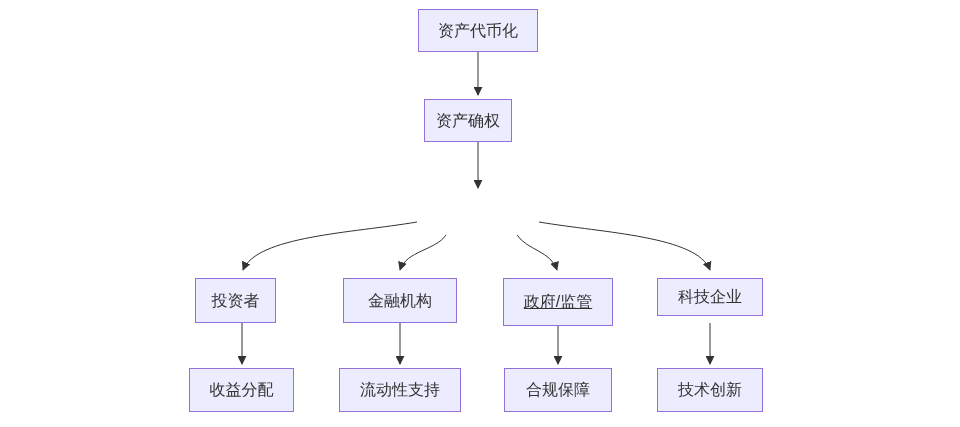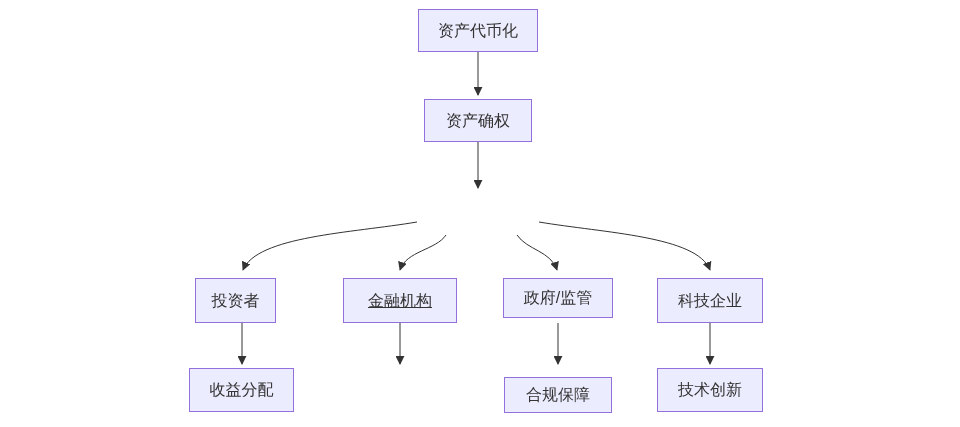--- a/index.html
+++ b/index.html
@@ -32,29 +32,29 @@
     font-size: 16px;
     display: flex;
     align-items: center;
     justify-content: center;
     text-align: center;
     line-height: 1.2;
     white-space: nowrap;
   }
   
   .n-asset-holder          { left: 418px; top:   9px; width: 120px; height: 43px; }
-  .n-asset-confirmation    { left: 424px; top:  99px; width: 108px; height: 43px; }
+  .n-asset-confirmation    { left: 424px; top:  99px; width: 88px; height: 43px; }
   .n-asset-tokenization    { left: 417px; top: 192px; width: 122px; height: 43px; }
   .n-investors             { left: 195px; top: 278px; width:  81px; height: 45px; }
-  .n-financial-institutions{ left: 343px; top: 278px; width: 114px; height: 45px; text-decoration: underline; }
-  .n-government-regulation { left: 503px; top: 278px; width: 110px; height: 40px; }
-  .n-tech-enterprises      { left: 657px; top: 278px; width: 106px; height: 45px; align-items: center; }
+  .n-financial-institutions{ left: 343px; top: 278px; width: 114px; height: 45px; }
+  .n-government-regulation { left: 503px; top: 278px; width: 110px; height: 48px; text-decoration: underline; }
+  .n-tech-enterprises      { left: 657px; top: 278px; width: 106px; height: 38px; align-items: center; }
   .n-revenue-distribution  { left: 189px; top: 368px; width: 105px; height: 44px; }
   .n-liquidity-support     { left: 339px; top: 368px; width: 122px; height: 44px; }
-  .n-compliance-guarantee  { left: 504px; top: 368px; width: 108px; height: 36px; margin-top: 9px; }
+  .n-compliance-guarantee  { left: 504px; top: 368px; width: 108px; height: 44px; }
   .n-tech-innovation       { left: 657px; top: 368px; width: 106px; height: 44px; text-align: right; }
 </style>
 </head>
 <body>
 
 <div class="canvas">
 
   <svg class="edges" width="960" height="427" viewBox="0 0 960 427" xmlns="http://www.w3.org/2000/svg">
     <defs>
       <marker id="arrowhead" viewBox="0 0 10 10" refX="9" refY="5" markerWidth="9" markerHeight="9" markerUnits="userSpaceOnUse" orient="auto">
@@ -97,20 +97,23 @@
   </div>
 
   <div class="node n-tech-enterprises">
     <span>科技企业</span>
   </div>
 
   <div class="node n-revenue-distribution">
     <span>收益分配</span>
   </div>
 
+  <div class="node n-liquidity-support">
+    <span>流动性支持</span>
+  </div>
 
   <div class="node n-compliance-guarantee">
     <span>合规保障</span>
   </div>
 
   <div class="node n-tech-innovation">
     <span>技术创新</span>
   </div>
 
 </div>

